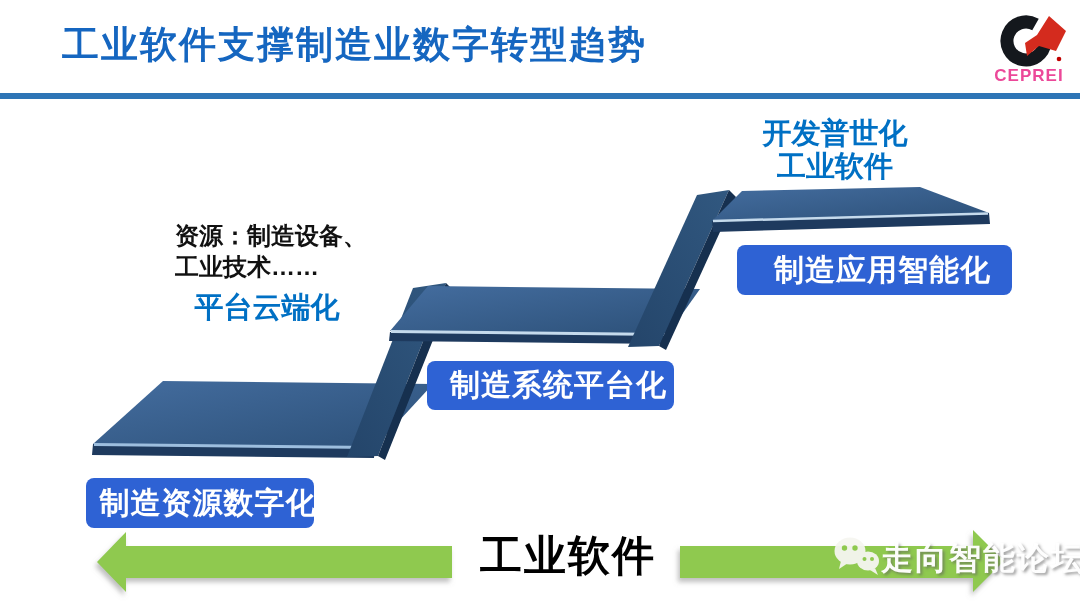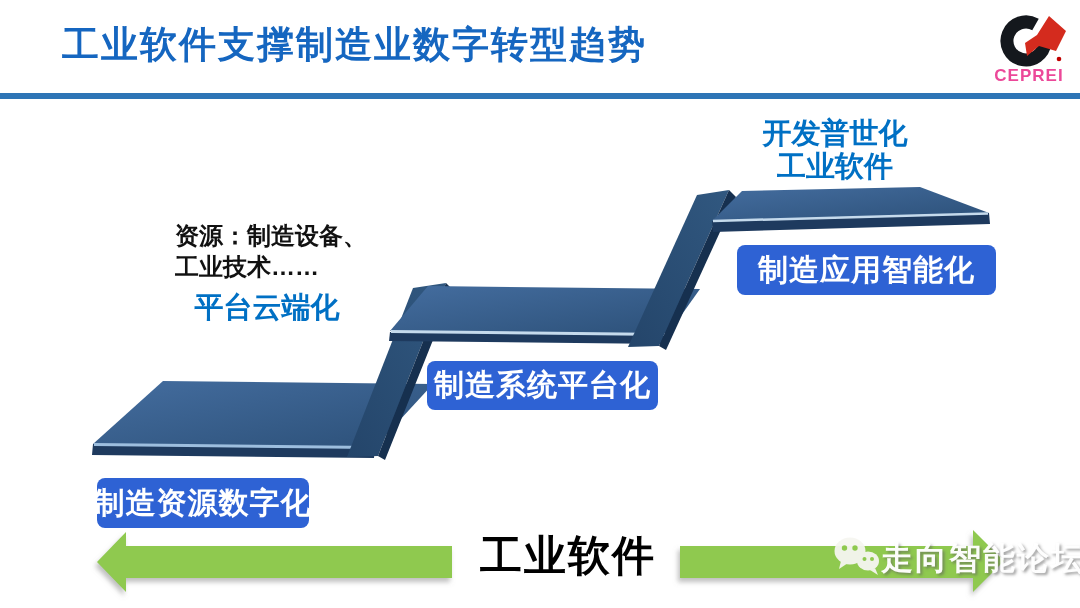--- a/index.html
+++ b/index.html
@@ -21,23 +21,23 @@
   .caption{
     font-size:29px;font-weight:bold;color:#0070C4;line-height:33px;
     text-align:center;white-space:nowrap;
   }
   .cap1{left:157px;top:291px;width:220px;}
   .cap2{left:427px;top:210px;width:222px;}
   .cap3{left:724px;top:117px;width:222px;}
   .pill{
     background:#2E62D4;border-radius:8px;color:#fff;font-size:30px;
     font-weight:bold;display:flex;align-items:center;justify-content:center;
-    white-space:nowrap;letter-spacing:1px;
+    white-space:nowrap;letter-spacing:1px;padding-left:16px;
   }
-  .pill1{left:97px;top:478px;width:212px;height:50px;}
+  .pill1{left:86px;top:478px;width:212px;height:50px;}
   .pill2{left:427px;top:361px;width:231px;height:49px;}
   .pill3{left:737px;top:245px;width:259px;height:50px;}
   .axis-label{
     left:462px;top:528px;width:212px;text-align:center;font-size:42px;
     font-weight:bold;color:#000;letter-spacing:2px;white-space:nowrap;
   }
   .logo{left:990px;top:6px;width:86px;height:86px;}
   .logo-text{
     left:992px;top:66px;width:74px;text-align:center;font-size:17px;
     font-weight:bold;color:#ec4899;letter-spacing:1px;

